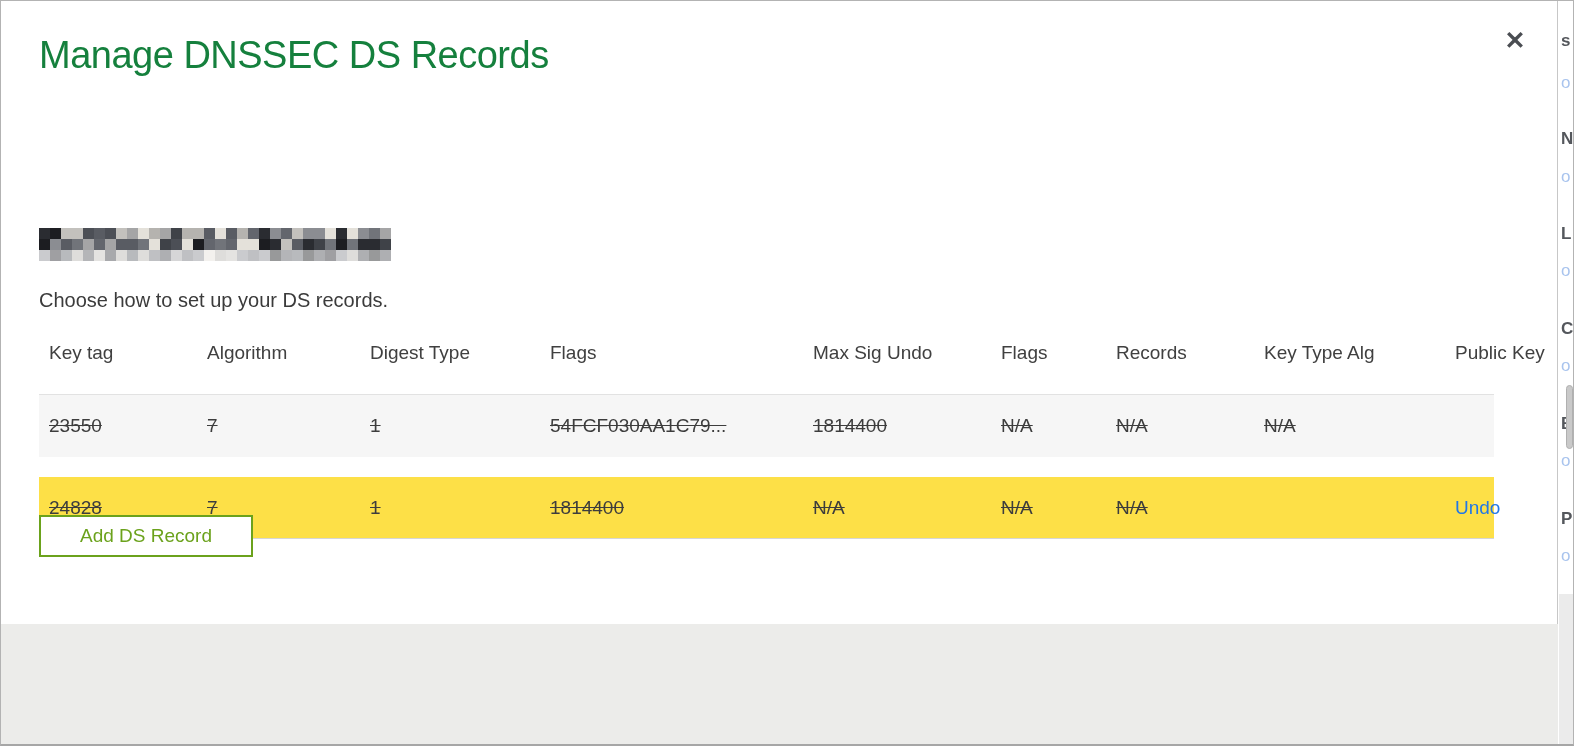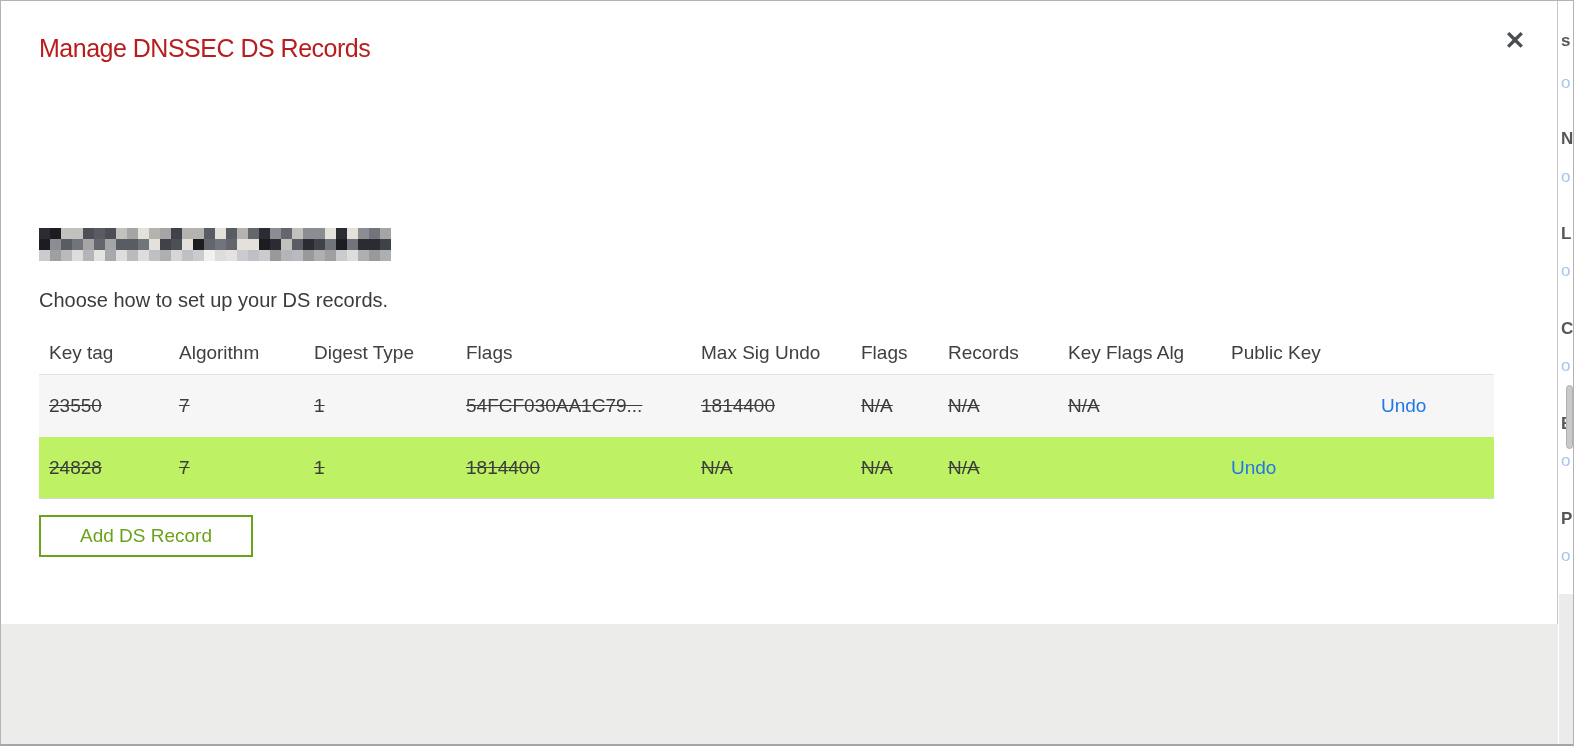--- a/index.html
+++ b/index.html
@@ -4,46 +4,46 @@
 <style>
   * { margin:0; padding:0; box-sizing:border-box; }
   html,body { width:1574px; height:746px; overflow:hidden; background:#fff;
     font-family:"Liberation Sans", sans-serif; }
   .frame { position:absolute; left:0; top:0; width:1574px; height:746px;
     border:1px solid #b3b3b3; border-bottom:2px solid #a6a6a6; background:#fff; overflow:hidden; }
 
   
   .modal { position:absolute; left:0; top:0; width:1557px; height:744px;
     background:#fff; border-right:1px solid #c7c7c7; }
-  .modal-title { position:absolute; left:38px; top:33px; font-size:25px; font-weight:400;
-    color:#b91c1c; letter-spacing:-0.5px; }
+  .modal-title { position:absolute; left:38px; top:33px; font-size:38px; font-weight:400;
+    color:#15803d; letter-spacing:-0.5px; }
   .close-btn { position:absolute; left:1499px; top:24px; width:30px; height:30px;
     font-size:25px; font-weight:bold; color:#4a4d52; text-align:center; line-height:30px;
     cursor:pointer; }
 
   
   .redacted { position:absolute; left:38px; top:227px; width:352px; height:33px;
     overflow:hidden; line-height:0; font-size:0; }
   .redacted .px { display:inline-block; width:11px; height:11px; }
   .redacted-fade { position:absolute; left:38px; top:249px; width:352px; height:12px;
     background:rgba(255,255,255,0.55); pointer-events:none; }
 
   .subtitle { position:absolute; left:38px; top:288px; font-size:20px; color:#3b3b3b; }
 
   
   .ds-table { position:absolute; left:38px; top:330px; width:1455px; font-size:19px; color:#3d3d3d; }
   .t-row { display:grid;
     grid-template-columns:130px 135px 152px 235px 160px 87px 120px 163px 150px 1fr;
-    align-items:center; }
+    align-items:center;gap:28px; }
   .t-head { height:43px; }
   .t-head .t-cell { font-weight:400; color:#404040; }
   .t-cell { padding-left:10px; white-space:nowrap; overflow:hidden; }
-  .t-body .t-row { height:62px; }
+  .t-body .t-row { height:62px;margin-top:20px; }
   .t-body .t-row:nth-child(1) { background:#f6f6f6; border-top:1px solid #e2e2e2; height:63px; }
-  .t-body .t-row:nth-child(2) { background:#bef264; border-bottom:1px solid #d6d6d6; }
+  .t-body .t-row:nth-child(2) { background:#fde047; border-bottom:1px solid #d6d6d6; }
   .t-body .t-row.deleted .t-cell.data { text-decoration:line-through; }
   .t-cell.action { text-align:left; padding-right:16px; }
   .undo-link { color:#2277e6; text-decoration:none; cursor:pointer; }
 
   
   .add-btn { position:absolute; left:38px; top:514px; width:214px; height:42px;
     background:#fff; border:2px solid #6ba21c; color:#6ba21c; font-size:19px;
     text-align:center; line-height:38px; cursor:pointer; }
 
   
@@ -76,21 +76,21 @@
 
     <div class="ds-table">
       <div class="t-row t-head">
           <div class="t-cell">Key tag</div>
           <div class="t-cell">Algorithm</div>
           <div class="t-cell">Digest Type</div>
           <div class="t-cell">Flags</div>
           <div class="t-cell">Max Sig Undo</div>
           <div class="t-cell">Flags</div>
           <div class="t-cell">Records</div>
-          <div class="t-cell">Key Flags Alg</div>
+          <div class="t-cell">Key Type Alg</div>
           <div class="t-cell">Public Key</div>
           <div class="t-cell action"></div>
         </div>
       <div class="t-body">
           <div class="t-row deleted">
             <div class="t-cell data">23550</div>
             <div class="t-cell data">7</div>
             <div class="t-cell data">1</div>
             <div class="t-cell data">54FCF030AA1C79...</div>
             <div class="t-cell data">1814400</div>

